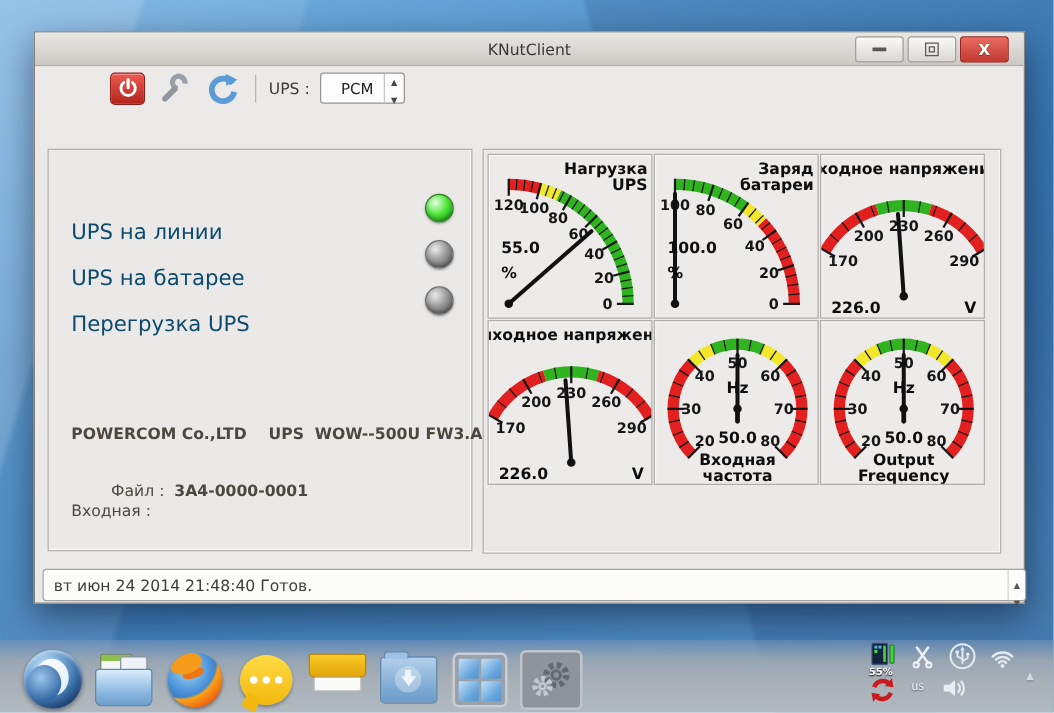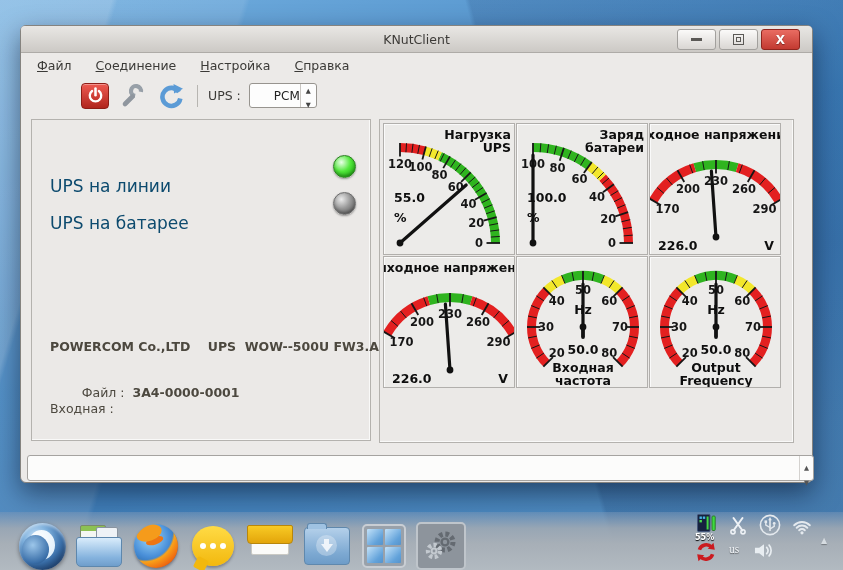--- a/index.html
+++ b/index.html
@@ -5,22 +5,22 @@
   html,body{margin:0;padding:0;width:843px;height:570px;overflow:hidden;
     font-family:"DejaVu Sans","Liberation Sans",sans-serif;}
   .desktop{position:relative;width:843px;height:570px;
     background:
       linear-gradient(107deg, rgba(255,255,255,0.16) 0 11%, rgba(255,255,255,0) 11.6%),
       linear-gradient(107deg, rgba(255,255,255,0.10) 0 24%, rgba(255,255,255,0) 24.6%),
       linear-gradient(75deg, rgba(0,0,0,0) 62%, rgba(10,40,90,0.16) 62.5%),
       linear-gradient(160deg,#74b0e0 0%,#5b9ad1 22%,#4083bf 45%,#3f7db7 62%,#4c88bd 82%,#528cbe 100%);
   }
   
-  .window{position:absolute;left:20px;top:25px;width:791px;height:456px;
-    background:#eceae8;border:1px solid #85837f;border-radius:6px;
+  .window{position:absolute;left:27px;top:25px;width:791px;height:456px;
+    background:#eceae8;border:1px solid #85837f;border-radius:0;
     box-shadow:0 10px 26px rgba(0,10,30,.5);}
   .titlebar{height:26px;border-radius:4px 4px 0 0;display:flex;align-items:center;
     background:linear-gradient(#e9e7e4,#ccc9c5);border-bottom:1px solid #aeaba7;position:relative;}
   .title{position:absolute;left:0;right:0;text-align:center;font-size:12.5px;color:#3c3a37;}
   .winbtns{position:absolute;right:12px;top:3px;display:flex;}
   .wbtn{width:37px;height:19px;border:1px solid #a2a09d;border-radius:3px;margin-left:3px;
     background:linear-gradient(#fbfaf9,#d9d6d3);display:flex;align-items:center;justify-content:center;}
   .wbtn.close{background:linear-gradient(#e96c62,#c23a31);border-color:#8f251e;color:#fff;
     font-weight:bold;font-size:12px;text-shadow:0 1px 1px rgba(0,0,0,.4);}
   .glyph-min{width:11px;height:3px;background:#5b5956;}
@@ -31,21 +31,21 @@
   .menu-item::first-letter{text-decoration:underline;}
   .toolbar{height:35px;display:flex;align-items:center;padding-left:12px;margin-left:48px;}
   .tbtn-power{width:28px;height:26px;border:1px solid #8e1d16;border-radius:4px;
     background:linear-gradient(#ee5a51,#b0251d);display:flex;align-items:center;justify-content:center;
     box-shadow:inset 0 1px 0 rgba(255,255,255,.35);padding:0;}
   .ticon{width:30px;height:28px;display:flex;align-items:center;justify-content:center;margin-left:8px;}
   .tsep{width:1px;height:22px;background:#b7b5b1;margin:0 10px 0 12px;}
   .ups-label{font-size:12.5px;color:#3b3a37;margin-right:8px;}
   .combo{width:66px;height:23px;background:#fdfdfd;border:1px solid #97948f;border-radius:3px;
     display:flex;align-items:center;font-size:12px;color:#222;}
-  .combo .val{padding-left:8px;flex:1;text-align:right;}
+  .combo .val{padding-left:16px;flex:1;}
   .spin{width:15px;height:100%;border-left:1px solid #c9c6c2;display:flex;flex-direction:column;
     align-items:center;justify-content:center;color:#444;}
   .arr-up::before{content:"▲";font-size:6.5px;line-height:7px;}
   .arr-dn::before{content:"▼";font-size:6.5px;line-height:7px;}
   
   .panel{position:absolute;background:#ebe9e7;border:1px solid #b4b2ae;
     box-shadow:inset -1px -1px 0 rgba(255,255,255,.7);}
   .left-panel{left:10px;top:93px;width:338px;height:320px;}
   .right-panel{left:358px;top:93px;width:413px;height:322px;}
   .ind-row{position:absolute;left:18px;right:14px;height:24px;display:flex;align-items:center;}
@@ -67,21 +67,21 @@
   
   .statusfield{position:absolute;left:6px;top:429px;width:777px;height:24px;background:#fcfcfb;
     border:1px solid #a5a3a0;border-radius:3px;display:flex;align-items:center;padding-left:8px;
     font-size:12.5px;color:#3e3d3b;}
   .sb-scroll{margin-left:auto;width:14px;height:100%;border-left:1px solid #d4d2cf;
     display:flex;flex-direction:column;align-items:center;justify-content:space-between;
     padding:2px 0;box-sizing:border-box;color:#555;}
   
   .taskbar{position:absolute;left:0;bottom:0;width:843px;height:58px;
     background:linear-gradient(rgba(125,152,185,.45) 0%, rgba(162,170,179,.88) 28%, #a7afb7 55%, #b2bac1 100%);
-    display:flex;align-items:flex-end;padding-top:5px;box-sizing:border-box;padding-left:10px;}
+    display:flex;align-items:center;padding-top:5px;box-sizing:border-box;padding-left:10px;}
   .ti{width:50px;height:48px;margin-left:7px;position:relative;display:flex;align-items:center;justify-content:center;}
   .orb{width:47px;height:47px;border-radius:50%;position:relative;overflow:hidden;
     background:radial-gradient(circle at 36% 30%,#cfe7fb 0%,#7fb1dd 28%,#3a6fa9 58%,#122c52 85%,#0a1f3c 100%);
     box-shadow:0 2px 4px rgba(0,0,10,.4), inset 0 2px 3px rgba(255,255,255,.5);}
   .orb::after{content:"";position:absolute;left:9px;top:7px;width:27px;height:30px;border-radius:50%;
     background:radial-gradient(circle at 35% 30%,#ffffff,#e4f1fb 70%,#cbe2f5);}
   .orb::before{content:"";position:absolute;left:3px;top:12px;width:27px;height:29px;border-radius:50%;z-index:1;
     background:radial-gradient(circle at 40% 35%,#9cc6ea,#3a6fa9 70%,#1c406f);}
   .fm{width:46px;height:42px;position:relative;}
   .fm .paper{position:absolute;left:4px;top:0;width:24px;height:18px;background:linear-gradient(#8cc152 0 5px,#f4f7f2 5px);
@@ -147,26 +147,20 @@
           <span class="glyph-max">
               <i></i>
             </span>
         </div>
         <div class="wbtn close">
           <span>X</span>
         </div>
       </div>
     </div>
 
-    <div class="menubar">
-      <span class="menu-item">Файл</span>
-      <span class="menu-item">Соединение</span>
-      <span class="menu-item">Настройка</span>
-      <span class="menu-item">Справка</span>
-    </div>
 
     <div class="toolbar">
       <button class="tbtn-power">
         <svg width="17" height="17" viewBox="0 0 16 16">
           <path d="M8 1.5 v6.2" stroke="#fff" stroke-width="2.4" stroke-linecap="round" fill="none"></path>
           <path d="M4.8 3.8 a5.4 5.4 0 1 0 6.4 0" stroke="#fff" stroke-width="2.2" stroke-linecap="round" fill="none"></path>
         </svg>
       </button>
       <div class="ticon">
         <svg width="26" height="26" viewBox="0 0 26 26">
@@ -191,20 +185,24 @@
       </div>
     </div>
 
     <div class="panel left-panel">
       <div class="ind-row" style="top:34px">
         <span class="ind-label">UPS на линии</span>
         <span class="led led-on"></span>
       </div>
       <div class="ind-row" style="top:71px">
         <span class="ind-label">UPS на батарее</span>
+        <span class="led"></span>
+      </div>
+      <div class="ind-row" style="top:108px">
+        <span class="ind-label">Перегрузка UPS</span>
         <span class="led"></span>
       </div>
       <div class="info-line b" style="top:219px">POWERCOM Co.,LTD    UPS  WOW--500U FW3.A4</div>
       <div class="info-line" style="top:250px">
         <span>Файл :  </span><span class="b">3A4-0000-0001</span>
       </div>
       <div class="info-line" style="top:281px">Входная :</div>
     </div>
 
     <div class="panel right-panel">
@@ -447,20 +445,21 @@
               <text x="66" y="57" text-anchor="middle" class="gv">Hz</text>
               <text x="66" y="97" text-anchor="middle" class="gv">50.0</text>
               <text x="66" y="115" text-anchor="middle" class="gt">Output</text>
               <text x="66" y="128" text-anchor="middle" class="gt">Frequency</text>
             </svg>
           </div>
       </div>
     </div>
 
     <div class="statusfield">
+      <span>вт июн 24 2014 21:48:40 Готов.</span>
       <div class="sb-scroll">
         <span class="arr-up"></span>
         <span class="arr-dn"></span>
       </div>
     </div>
   </div>
 
   <div class="taskbar">
     <div class="ti">
         <div class="orb"></div>

